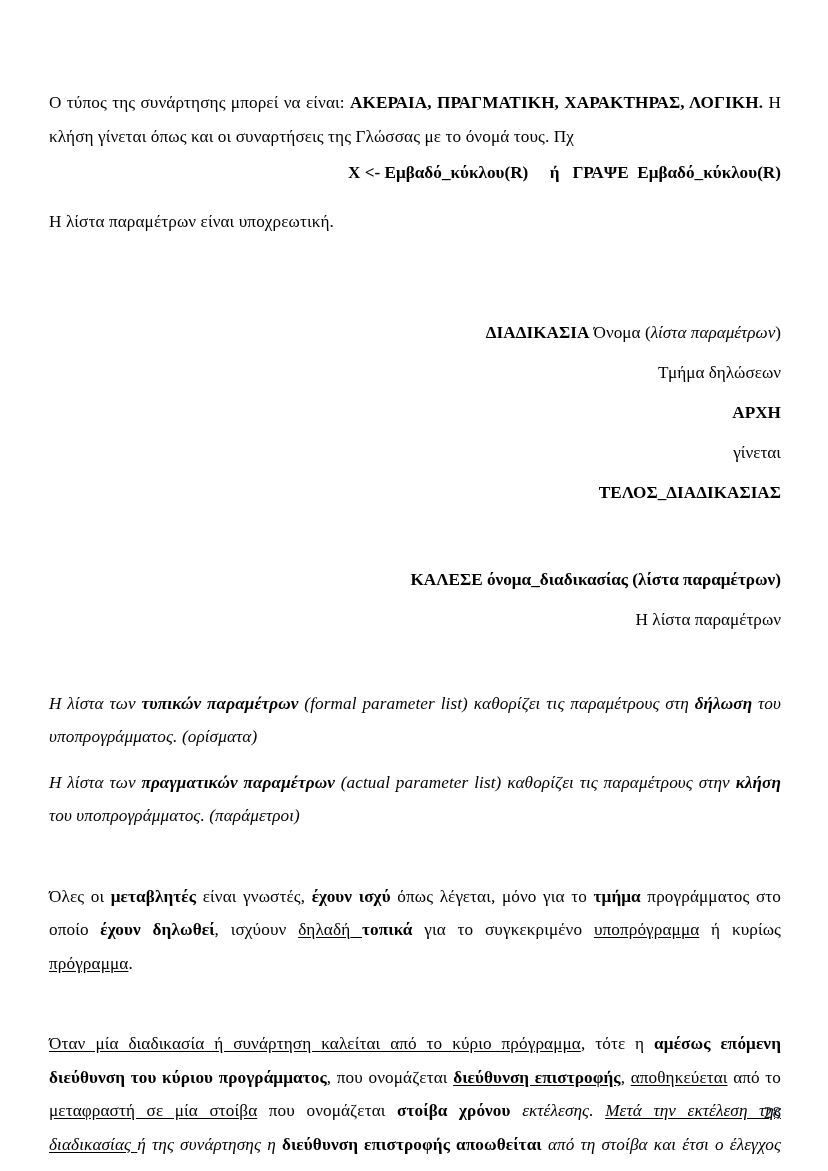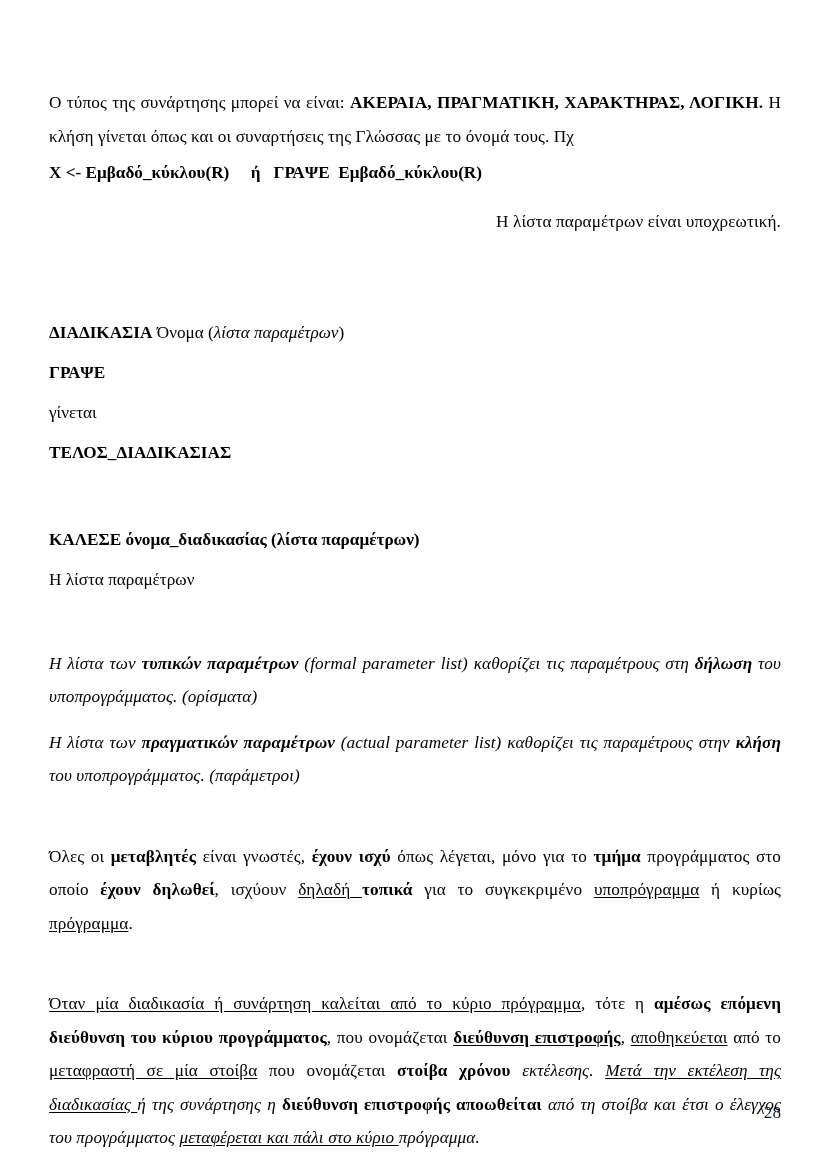--- a/index.html
+++ b/index.html
@@ -31,40 +31,40 @@
   }
   p.para {
     margin: 0;
     font-size: 17.2px;
     line-height: 33.5px;
     text-align: justify;
     text-justify: inter-word;
     letter-spacing: 0.1px;
   }
   p.para.last-line-natural {
-    text-align: right;
+    text-align: left;
   }
   .b   { font-weight: bold; }
   .i   { font-style: italic; }
   .u   { text-decoration: underline; text-underline-offset: 2px; }
   .bi  { font-weight: bold; }
   .bu  { font-weight: bold; text-underline-offset: 2px; }
   .biu { font-weight: bold; text-decoration: underline; text-underline-offset: 2px; }
   .iu  { font-style: italic; text-decoration: underline; text-underline-offset: 2px; }
 
   
   .gap-xl { height: 74px; }
   .gap-lg { height: 47px; }
   .gap-sm { height: 12px; }
 
   .block-line {
     margin: 0;
     font-size: 17.2px;
     line-height: 40px;
-    text-align: left;
+    text-align: right;
     white-space: pre-wrap;
   }
   .mono-space { white-space: pre; }
 
   .page-number {
     position: absolute;
     right: 47px;
     bottom: 58px;
     font-size: 17.2px;
     line-height: 1;
@@ -83,22 +83,23 @@
     <p class="block-line mono-space b">Χ &lt;- Εμβαδό_κύκλου(R)     ή   ΓΡΑΨΕ  Εμβαδό_κύκλου(R)</p>
 
     <div class="gap-sm"></div>
 
     <p class="para last-line-natural">Η λίστα παραμέτρων είναι υποχρεωτική.</p>
 
     <div class="gap-xl"></div>
 
     <p class="block-line"><span class="b">ΔΙΑΔΙΚΑΣΙΑ</span><span> Όνομα (</span><span class="i">λίστα παραμέτρων</span><span>)</span></p>
 
+    <p class="block-line">Τμήμα δηλώσεων</p>
 
-    <p class="block-line b">ΓΡΑΨΕ</p>
+    <p class="block-line b">ΑΡΧΗ</p>
 
     <p class="block-line">γίνεται</p>
 
     <p class="block-line b">ΤΕΛΟΣ_ΔΙΑΔΙΚΑΣΙΑΣ</p>
 
     <div class="gap-lg"></div>
 
     <p class="block-line"><span class="b">ΚΑΛΕΣΕ </span><span class="bi">όνομα_διαδικασίας</span><span class="b"> (λίστα παραμέτρων)</span></p>
 
     <p class="block-line">Η λίστα παραμέτρων</p>

